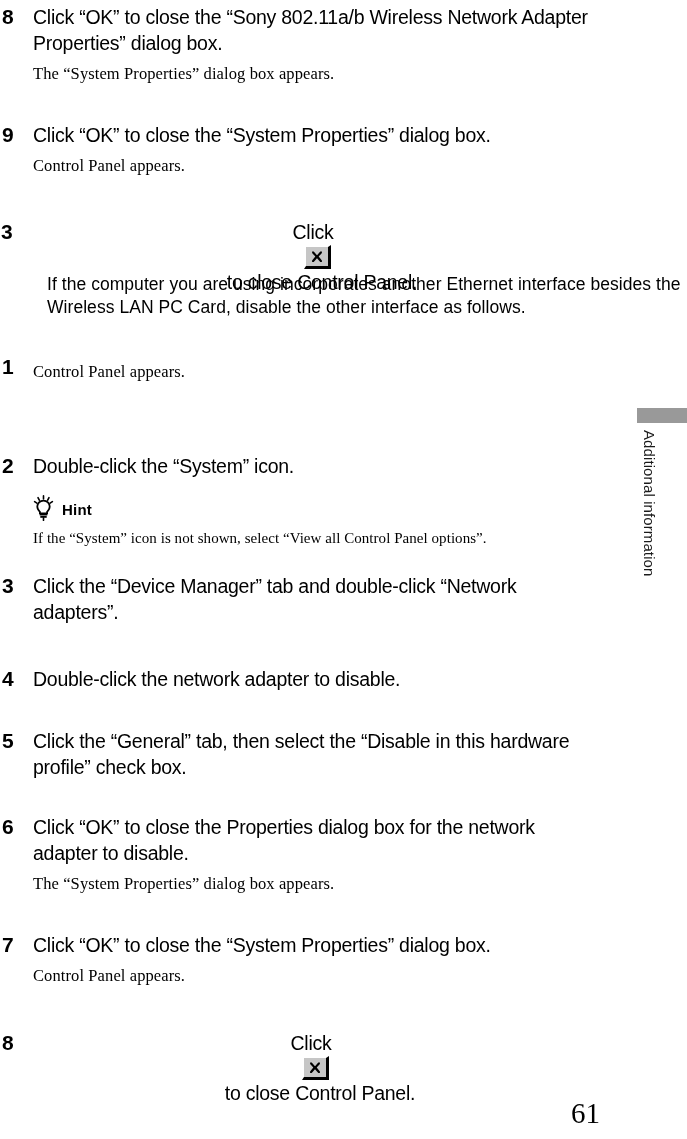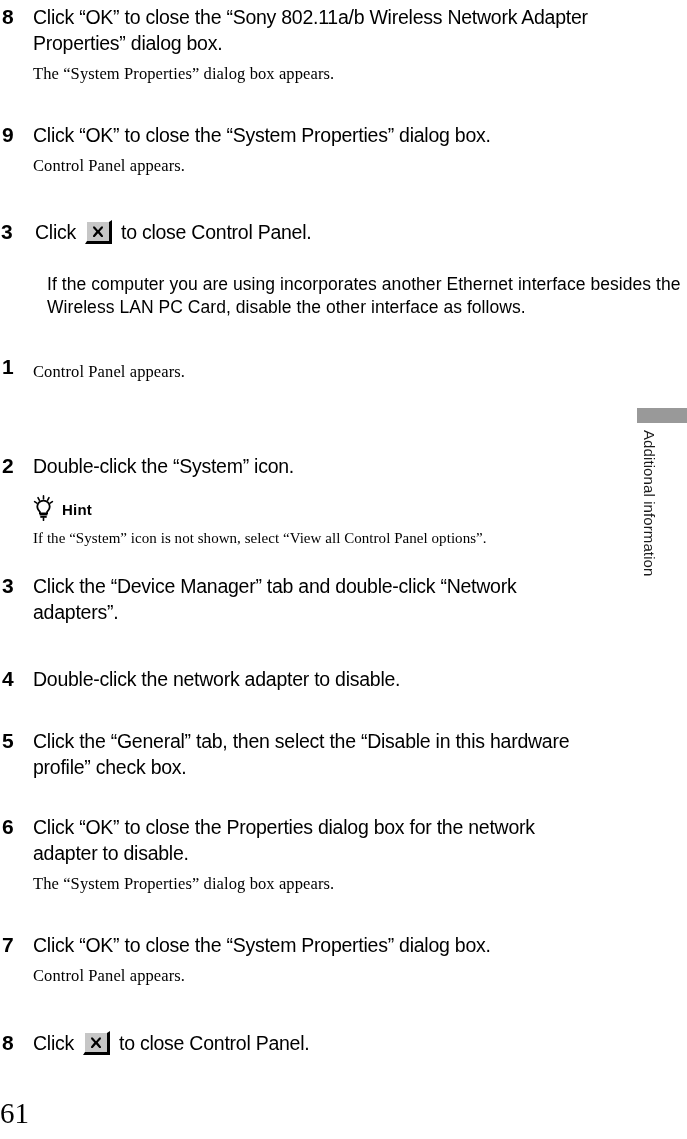--- a/index.html
+++ b/index.html
@@ -99,20 +99,21 @@
   }
 
   
   .inline-line {
     display: flex;
     align-items: center;
     font-family: "Liberation Sans", sans-serif;
     font-size: 19.5px;
     line-height: 26px;
     letter-spacing: -0.25px;
+    flex-direction: column;
   }
   .inline-line .seg-pre { margin-right: 9px; }
   .inline-line .seg-post { margin-left: 9px; }
 
   
   .win-close-btn {
     display: inline-block;
     position: relative;
     width: 27px;
     height: 24px;
@@ -179,21 +180,21 @@
     letter-spacing: 0.05px;
     color: #000;
   }
 
   
   .page-number {
     position: absolute;
     left: 0;
     top: 1096px;
     width: 600px;
-    text-align: left;
+    text-align: right;
     font-family: "Liberation Serif", serif;
     font-size: 29px;
     line-height: 34px;
     color: #000;
   }
 </style>
 </head>
 <body>
 
 <div class="page">

